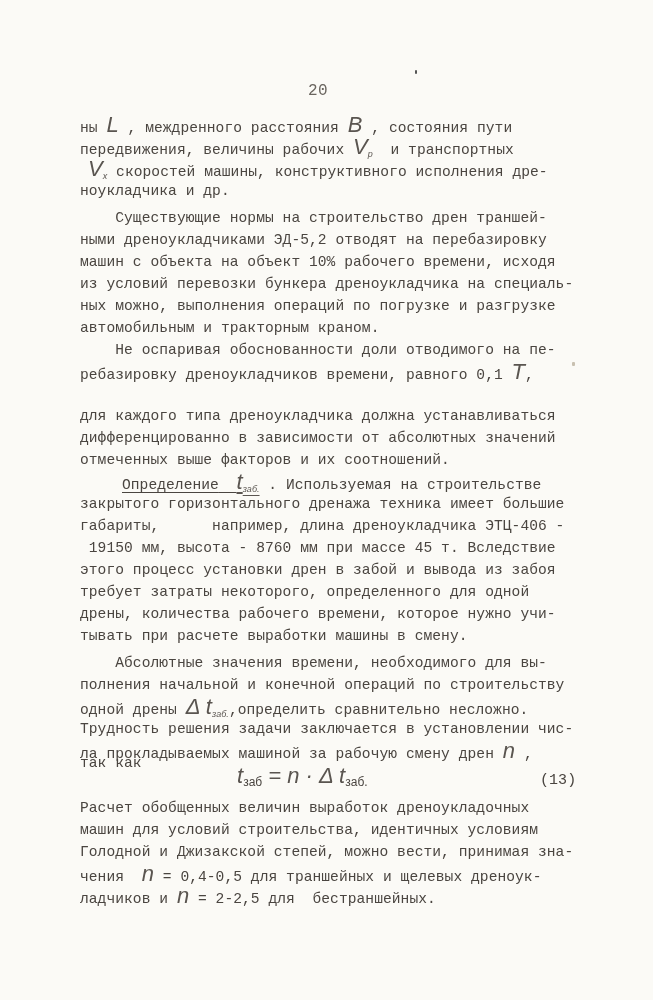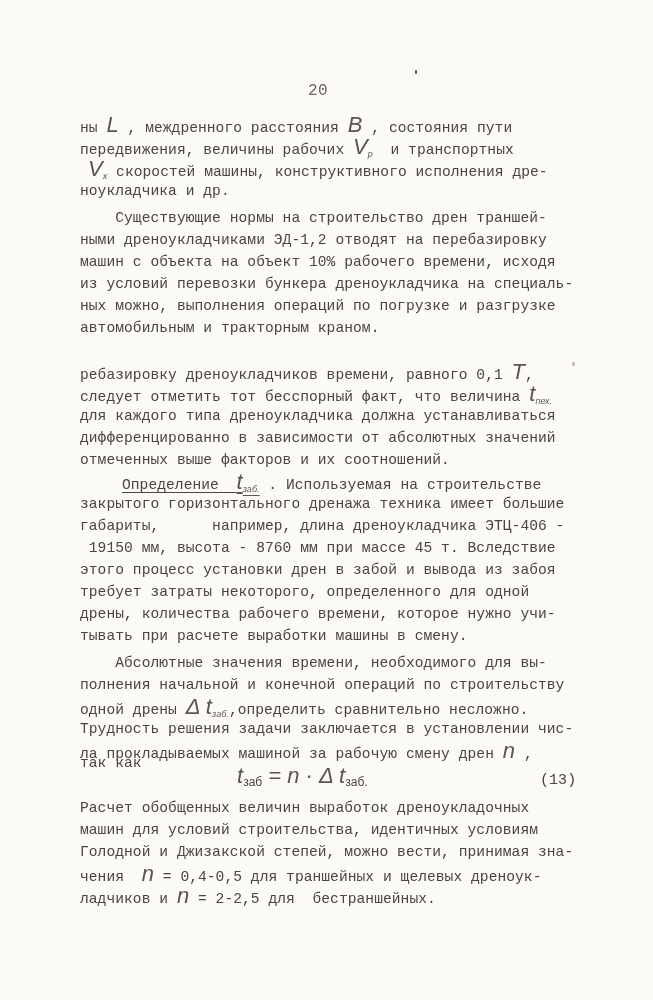--- a/index.html
+++ b/index.html
@@ -43,27 +43,27 @@
 <div class="page">
   <div class="mark"></div>
   <div class="speck"></div>
   <div class="page-number">20</div>
 
   <div class="line" style="top:114px"><span>ны </span><span class="hw big">L</span><span> , междренного расстояния </span><span class="hw big">B</span><span> , состояния пути</span></div>
   <div class="line" style="top:136px"><span>передвижения, величины рабочих </span><span class="hw big">V</span><span class="hw sub">р</span><span>  и транспортных</span></div>
   <div class="line" style="top:158px;left:88px"><span class="hw big">V</span><span class="hw sub">х</span><span> скоростей машины, конструктивного исполнения дре-</span></div>
   <div class="line" style="top:180px">ноукладчика и др.</div>
   <div class="line" style="top:207px">    Существующие нормы на строительство дрен траншей-</div>
-  <div class="line" style="top:229px">ными дреноукладчиками ЭД-1,2 отводят на перебазировку</div>
+  <div class="line" style="top:229px">ными дреноукладчиками ЭД-5,2 отводят на перебазировку</div>
   <div class="line" style="top:251px">машин с объекта на объект 10% рабочего времени, исходя</div>
   <div class="line" style="top:273px">из условий перевозки бункера дреноукладчика на специаль-</div>
   <div class="line" style="top:295px">ных можно, выполнения операций по погрузке и разгрузке</div>
   <div class="line" style="top:317px">автомобильным и тракторным краном.</div>
+  <div class="line" style="top:339px">    Не оспаривая обоснованности доли отводимого на пе-</div>
   <div class="line" style="top:361px"><span>ребазировку дреноукладчиков времени, равного 0,1 </span><span class="hw big">T</span><span>,</span></div>
-  <div class="line" style="top:383px"><span>следует отметить тот бесспорный факт, что величина </span><span class="hw big">t</span><span class="hw sub">пех.</span></div>
   <div class="line" style="top:405px">для каждого типа дреноукладчика должна устанавливаться</div>
   <div class="line" style="top:427px">дифференцированно в зависимости от абсолютных значений</div>
   <div class="line" style="top:449px">отмеченных выше факторов и их соотношений.</div>
   <div class="line" style="top:471px;left:122px"><span class="u">Определение</span><span class="u">  </span><span class="hw big u">t</span><span class="hw sub u">заб.</span><span> . Используемая на строительстве</span></div>
   <div class="line" style="top:493px">закрытого горизонтального дренажа техника имеет большие</div>
   <div class="line" style="top:515px">габариты,      например, длина дреноукладчика ЭТЦ-406 -</div>
   <div class="line" style="top:537px"> 19150 мм, высота - 8760 мм при массе 45 т. Вследствие</div>
   <div class="line" style="top:559px">этого процесс установки дрен в забой и вывода из забоя</div>
   <div class="line" style="top:581px">требует затраты некоторого, определенного для одной</div>
   <div class="line" style="top:603px">дрены, количества рабочего времени, которое нужно учи-</div>

